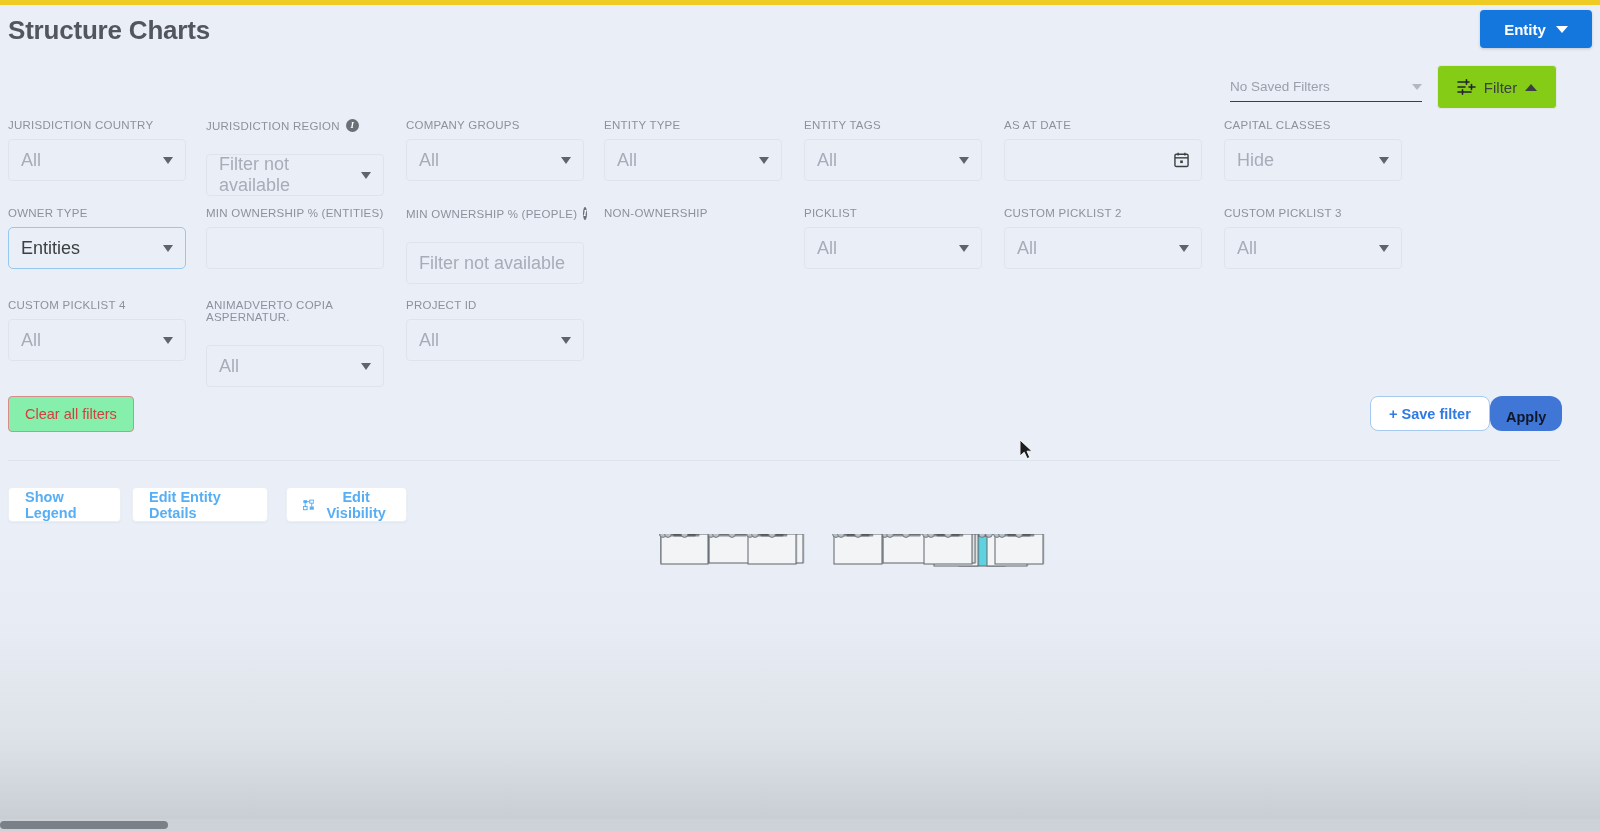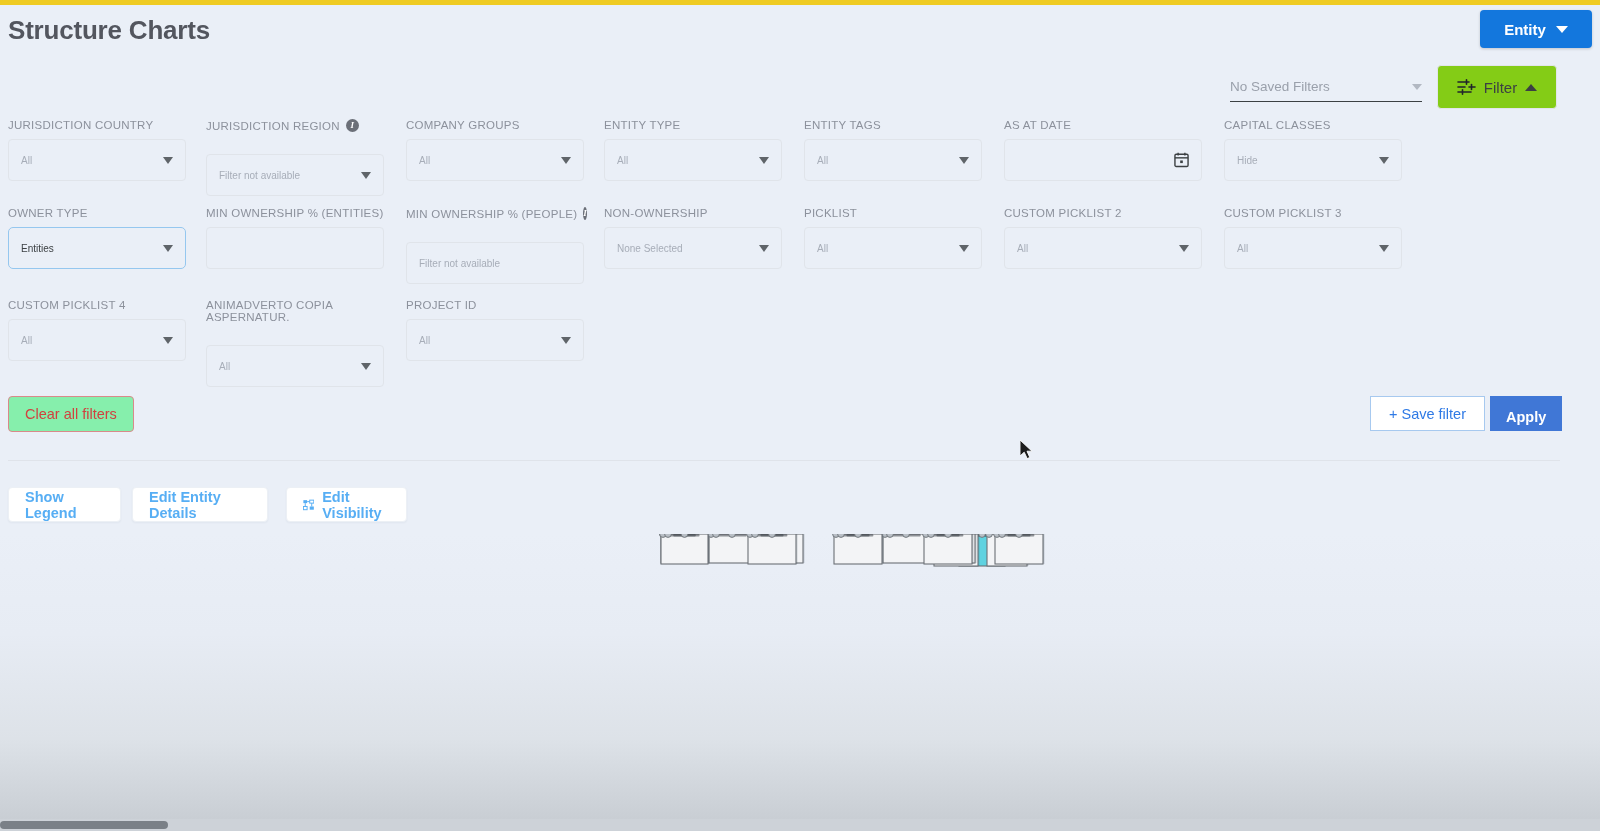--- a/index.html
+++ b/index.html
@@ -82,21 +82,21 @@
     line-height: 1;
   }
   .ctl {
     margin-top: 8px;
     height: 42px; border: 1px solid #e0e4ea; border-radius: 4px;
     background: transparent;
     display: flex; align-items: center;
     padding: 0 12px;
     cursor: pointer;
   }
-  .ctl .val { font-size: 10px; color: #a7adb8; flex: 1; }
+  .ctl .val { font-size: 18px; color: #a7adb8; flex: 1; }
   .ctl.active { border: 1.5px solid #95c7ef; border-radius: 5px; }
   .ctl.active .val { color: #3c4043; }
   .ctl .caret {
     width: 0; height: 0;
     border-left: 5.5px solid transparent; border-right: 5.5px solid transparent;
     border-top: 7px solid #5f6469;
   }
   .ctl.plain { cursor: text; }
   .cal-icon { width: 15px; height: 16px; }
 
@@ -104,29 +104,29 @@
   .clear-btn {
     position: absolute; left: 8px; top: 396px;
     height: 36px; padding: 0 16px;
     background: #86efac; border: 1px solid #d98a8a; border-radius: 4px;
     color: #d1413f; font-size: 14.5px; cursor: pointer;
     font-family: "Liberation Sans", sans-serif;
   }
   .save-filter-btn {
     position: absolute; left: 1370px; top: 396px;
     height: 35px; padding: 0 18px;
-    background: #ffffff; border: 1px solid #a7c9ef; border-radius: 0;
-    color: #2f7ae5; font-size: 14.5px; font-weight: normal; cursor: pointer;
+    background: #ffffff; border: 1px solid #a7c9ef; border-radius: 8px;
+    color: #2f7ae5; font-size: 14.5px; font-weight: bold; cursor: pointer;
     font-family: "Liberation Sans", sans-serif;
   }
   .apply-btn {
     position: absolute; left: 1490px; top: 396px;
     height: 35px; padding: 13px 16px;
-    background: #4077d6; border: none; border-radius: 0;
-    color: #ffffff; font-size: 14.5px; font-weight: bold; cursor: pointer;
+    background: #4077d6; border: none; border-radius: 12px;
+    color: #0f172a; font-size: 14.5px; font-weight: bold; cursor: pointer;
     font-family: "Liberation Sans", sans-serif;
   }
 
   .divider {
     position: absolute; left: 8px; top: 460px; width: 1552px; height: 1px;
     background: #dfe3ea;
   }
 
   
   .tool-btn {
@@ -283,24 +283,20 @@
           <span class="info-icon">i</span>
         </div>
         <div class="ctl plain" style="margin-top: 22px;">
           <span class="val">Filter not available</span>
         </div>
       </div>
       <div class="fld" style="left: 604px; top: 207px; width: 178px;">
         <div class="lbl">
           <span>NON-OWNERSHIP</span>
         </div>
-        <div class="ctl">
-          <span class="val">None Selected</span>
-          <span class="caret"></span>
-        </div>
       </div>
       <div class="fld" style="left: 804px; top: 207px; width: 178px;">
         <div class="lbl">
           <span>PICKLIST</span>
         </div>
         <div class="ctl">
           <span class="val">All</span>
           <span class="caret"></span>
         </div>
       </div>
@@ -357,21 +353,21 @@
 
   <div class="divider"></div>
 
   <div id="toolbar">
       <div class="tool-btn" style="left: 8px; width: 113px;">
         <span>Show Legend</span>
       </div>
       <div class="tool-btn" style="left: 132px; width: 136px;">
         <span>Edit Entity Details</span>
       </div>
-      <div class="tool-btn" style="left: 286px; width: 121px;">
+      <div class="tool-btn" style="left: 286px; width: 121px; text-align: center;">
         <svg width="15" height="14" viewBox="0 0 15 14">
           <rect x="0.5" y="0.5" width="5" height="4" fill="#57aef4"></rect>
           <rect x="9" y="0.5" width="5.5" height="4" fill="none" stroke="#57aef4" stroke-width="1.3"></rect>
           <rect x="0.5" y="9" width="5" height="4.3" fill="none" stroke="#57aef4" stroke-width="1.3"></rect>
           <rect x="9" y="9" width="5.5" height="4.3" fill="#57aef4"></rect>
           <line x1="3" y1="4.5" x2="3" y2="9" stroke="#57aef4" stroke-width="1.3"></line>
           <line x1="11.7" y1="4.5" x2="11.7" y2="9" stroke="#57aef4" stroke-width="1.3"></line>
           <line x1="5.5" y1="2.5" x2="9" y2="2.5" stroke="#57aef4" stroke-width="1.3"></line>
         </svg>
         <span>Edit Visibility</span>

